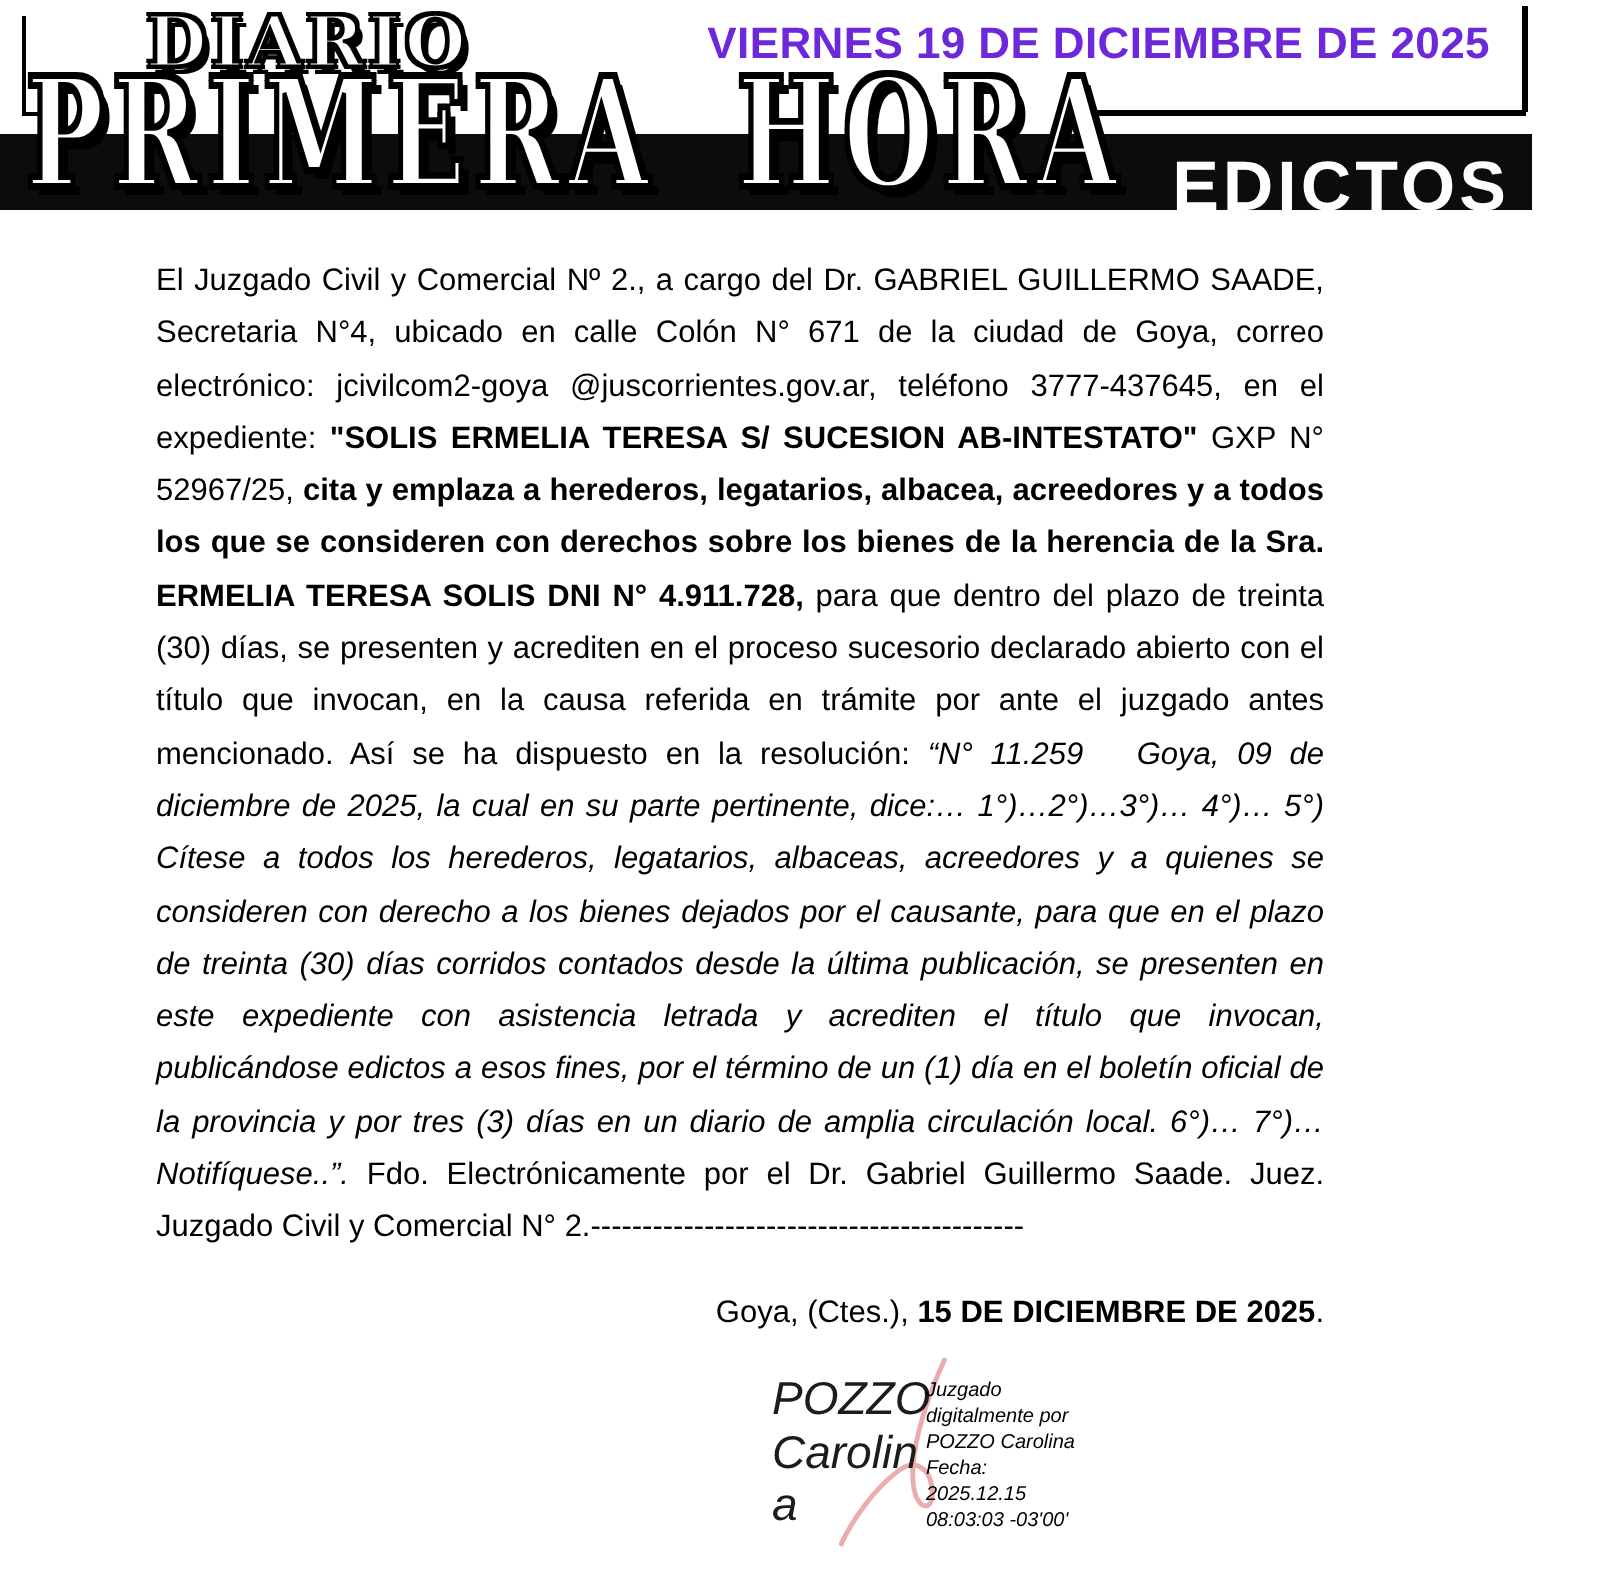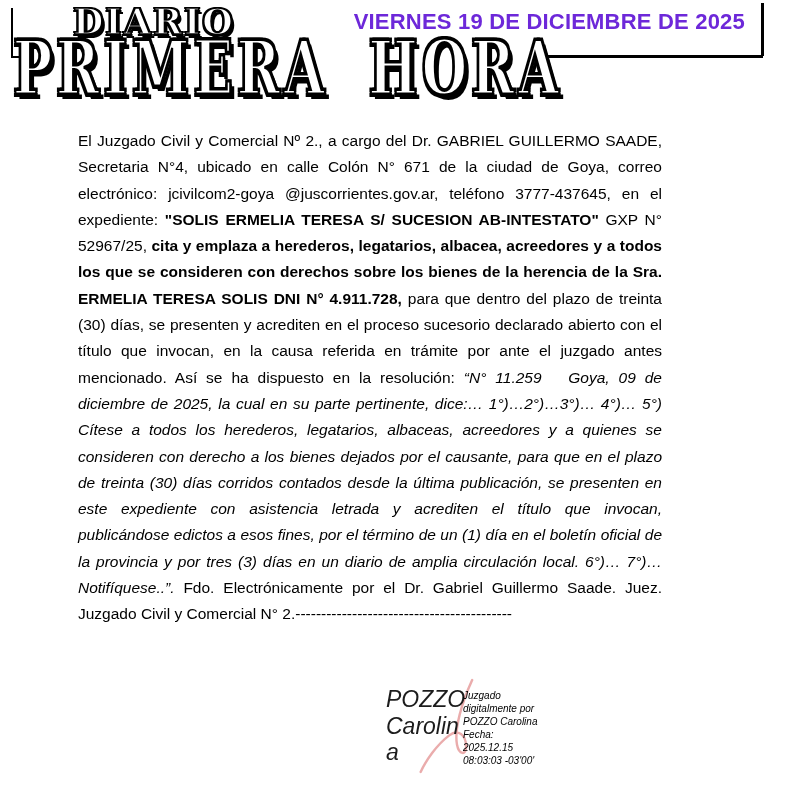--- a/index.html
+++ b/index.html
@@ -88,25 +88,29 @@
 <body>
 
 <div class="page">
 
   <header class="masthead">
     <div class="corner-line"></div>
     <div class="diario">DIARIO</div>
     <div class="date-banner">VIERNES 19 DE DICIEMBRE DE 2025</div>
     <div class="date-box-right"></div>
     <div class="date-box-bottom"></div>
+    <div class="band">
+      <span class="edictos">EDICTOS</span>
+    </div>
     <div class="primera">PRIMERA HORA</div>
   </header>
 
   <main class="content">
     <p class="edict-body"><span class="run-regular">El Juzgado Civil y Comercial Nº 2., a cargo del Dr. GABRIEL GUILLERMO SAADE, Secretaria N°4, ubicado en calle Colón N° 671 de la ciudad de Goya, correo electrónico: jcivilcom2-goya @juscorrientes.gov.ar, teléfono 3777-437645, en el expediente: </span><span class="run-bold">"SOLIS ERMELIA TERESA S/ SUCESION AB-INTESTATO"</span><span class="run-regular"> GXP N° 52967/25, </span><span class="run-bold">cita y emplaza a herederos, legatarios, albacea, acreedores y a todos los que se consideren con derechos sobre los bienes de la herencia de la Sra. ERMELIA TERESA SOLIS DNI N° 4.911.728,</span><span class="run-regular"> para que dentro del plazo de treinta (30) días, se presenten y acrediten en el proceso sucesorio declarado abierto con el título que invocan, en la causa referida en trámite por ante el juzgado antes mencionado. Así se ha dispuesto en la resolución: </span><span class="run-italic">“N° 11.259&nbsp;&nbsp; Goya, 09 de diciembre de 2025, la cual en su parte pertinente, dice:… 1°)…2°)…3°)… 4°)… 5°) Cítese a todos los herederos, legatarios, albaceas, acreedores y a quienes se consideren con derecho a los bienes dejados por el causante, para que en el plazo de treinta (30) días corridos contados desde la última publicación, se presenten en este expediente con asistencia letrada y acrediten el título que invocan, publicándose edictos a esos fines, por el término de un (1) día en el boletín oficial de la provincia y por tres (3) días en un diario de amplia circulación local. 6°)… 7°)…Notifíquese..”.</span><span class="run-regular"> Fdo. Electrónicamente por el Dr. Gabriel Guillermo Saade. Juez. Juzgado Civil y Comercial N° 2.------------------------------------------</span></p>
+    <p class="dateline"><span class="run-regular">Goya, (Ctes.), </span><span class="run-bold">15 DE DICIEMBRE DE 2025</span><span class="run-regular">.</span></p>
   </main>
 
   <div class="signature">
     <svg class="flourish" viewBox="0 0 80 95" aria-hidden="true">
       <path d="M 56 2 C 46 24 38 50 41 66 C 43 76 50 77 50 68 C 50 56 42 50 33 57 C 21 66 10 82 5 93" fill="none" stroke="var(--flourish-pink)" stroke-width="2.4" stroke-linecap="round" opacity="0.9"></path>
     </svg>
     <div class="sig-name">POZZO Carolina</div>
     <div class="sig-details">
         <div>Juzgado</div>
         <div>digitalmente por</div>

